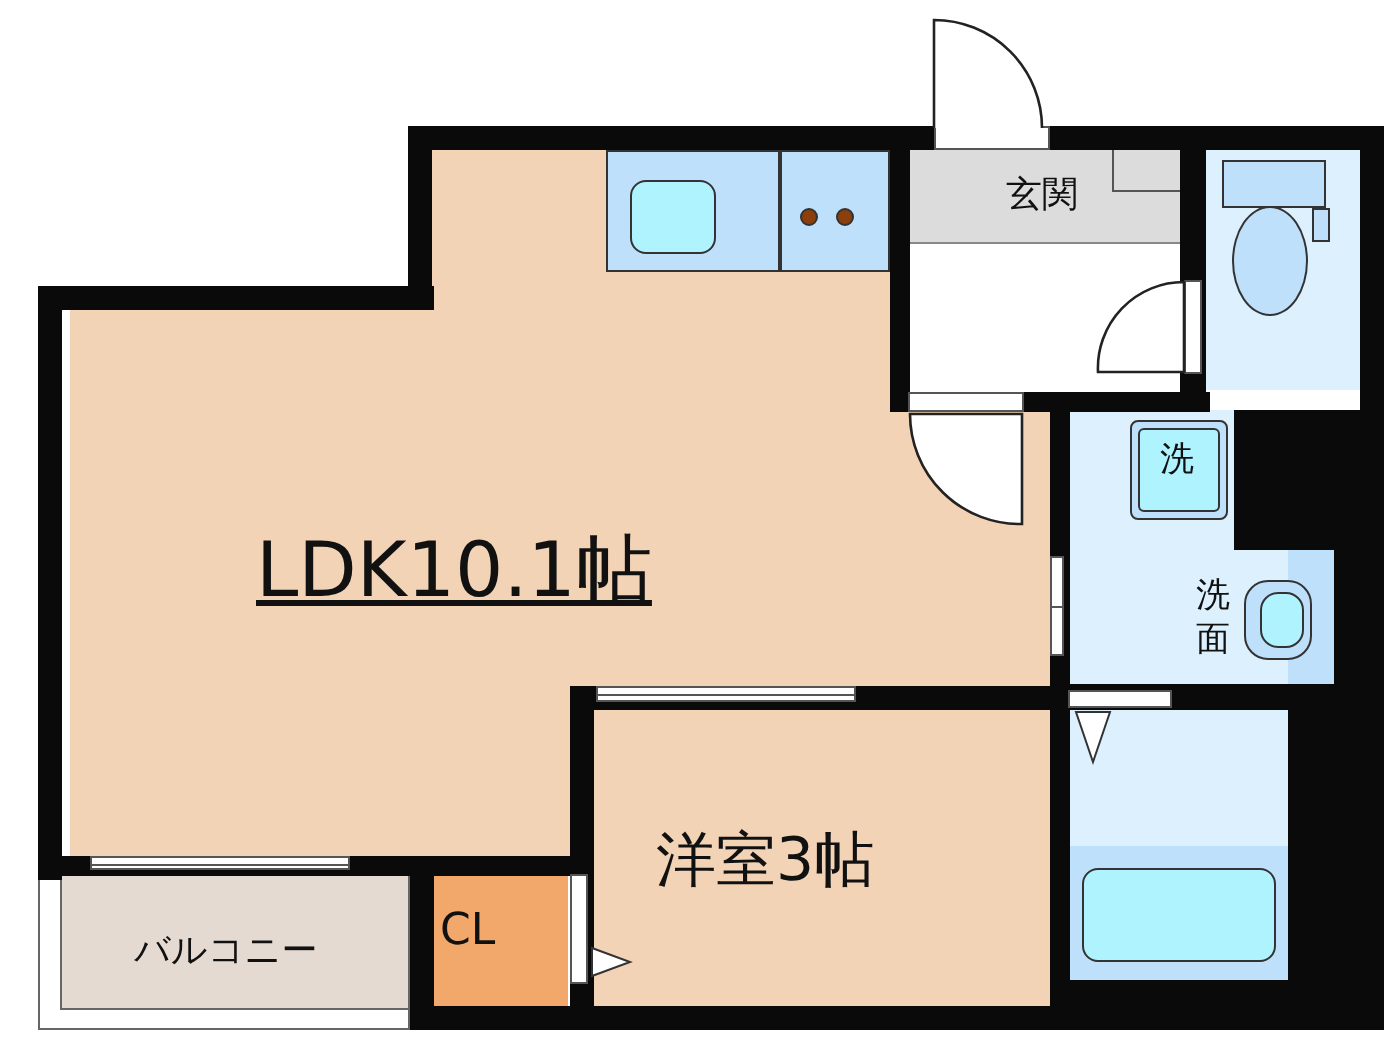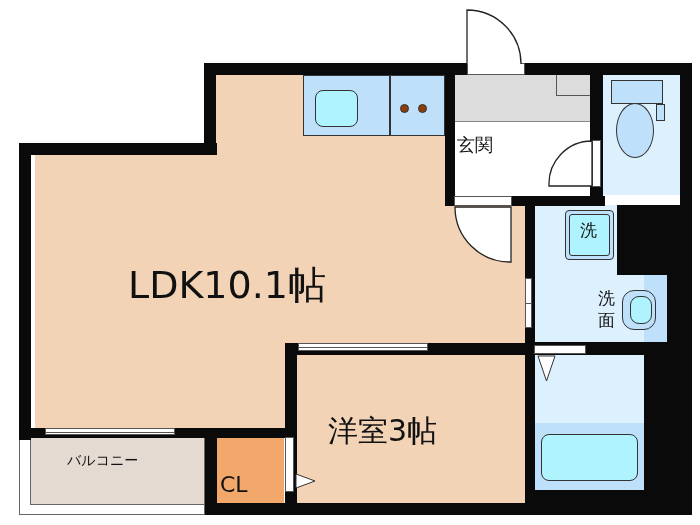--- a/index.html
+++ b/index.html
@@ -111,17 +111,17 @@
 <span class="label" style="left:580px;top:222px;font-size:17px;">洗</span>
 
 <div class="fixture" style="left:622px;top:290px;width:34px;height:40px;border-radius:12px;background:#bfe0fa;">
   <div class="fixture" style="position:absolute;left:7px;top:5px;width:22px;height:28px;border-radius:9px;background:#aef3fd;border-width:1px;"></div>
 </div>
 <span class="label" style="left:598px;top:290px;font-size:17px;">洗</span>
 <span class="label" style="left:598px;top:312px;font-size:17px;">面</span>
 
 <div class="fixture" style="left:541px;top:434px;width:97px;height:47px;border-radius:8px;background:#aef3fd;"></div>
 
-<span class="label" style="left:128px;top:266px;font-size:38px;">LDK10.1帖</span>
+<span class="label" style="left:128px;top:266px;font-size:38px;text-decoration:underline;">LDK10.1帖</span>
 <span class="label" style="left:328px;top:416px;font-size:30px;">洋室3帖</span>
-<span class="label" style="left:457px;top:89px;font-size:18px;margin-top:47px;">玄関</span>
-<span class="label" style="left:220px;top:474px;font-size:22px;">CL</span>
-<span class="label" style="left:67px;top:453px;font-size:14px;text-align:center;">バルコニー</span>
+<span class="label" style="left:503px;top:89px;font-size:18px;">玄関</span>
+<span class="label" style="left:220px;top:455px;font-size:22px;">CL</span>
+<span class="label" style="left:67px;top:467px;font-size:18px;text-align:center;">バルコニー</span>
 
 </body></html>

